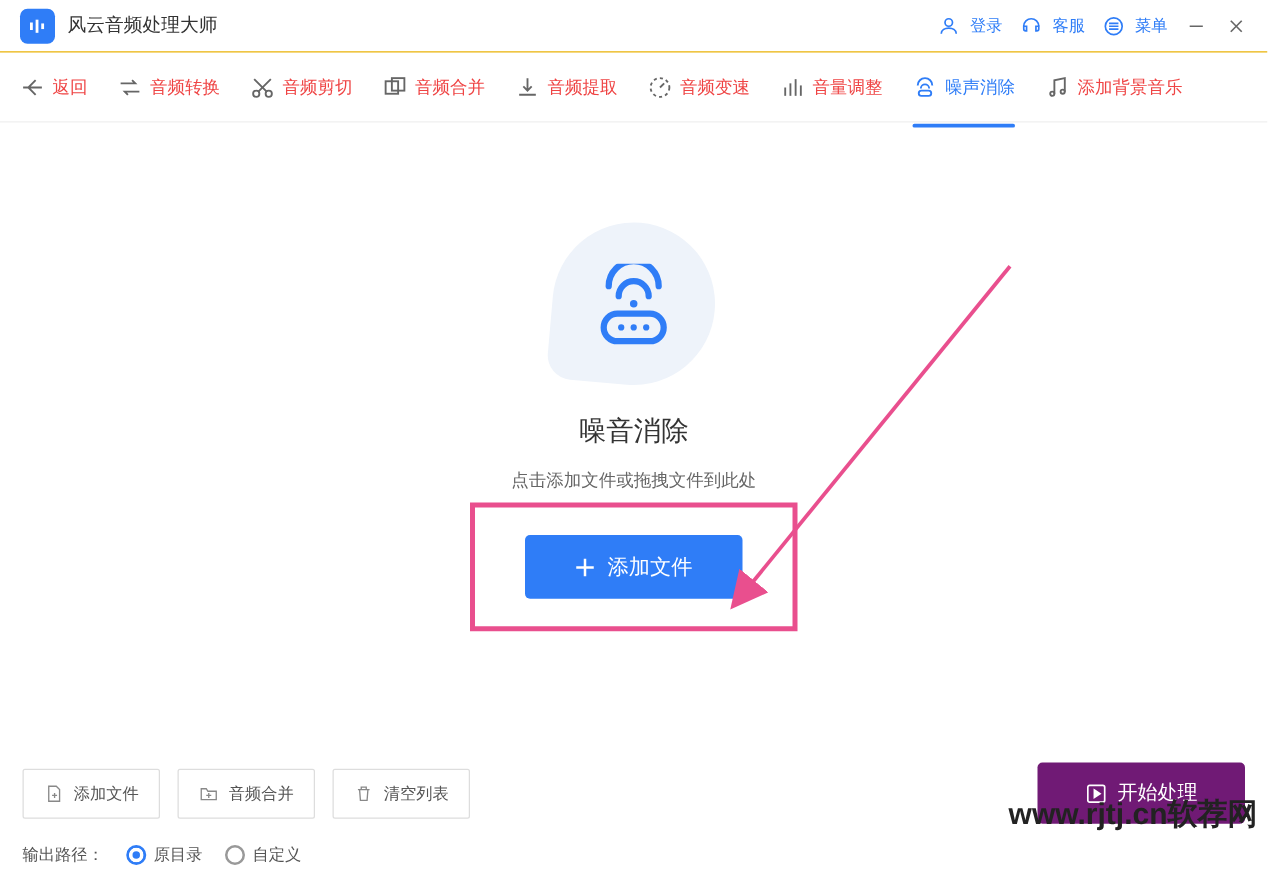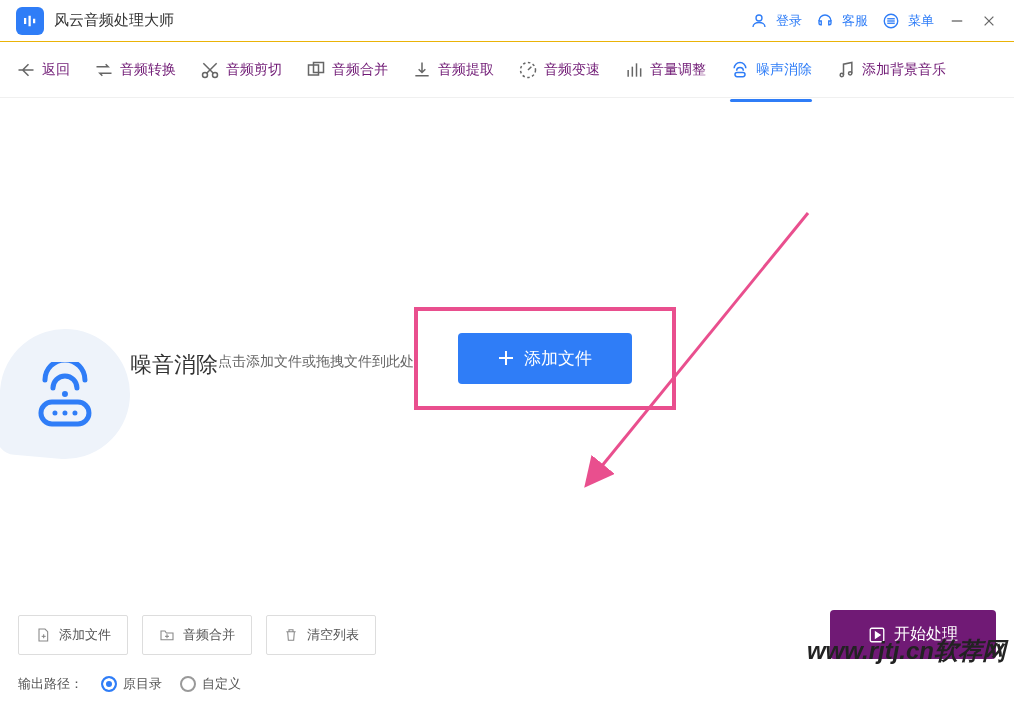--- a/index.html
+++ b/index.html
@@ -6,43 +6,43 @@
 body { width: 1014px; height: 702px; background: #fff; position: relative; overflow: hidden; }
 .titlebar { height: 42px; display: flex; align-items: center; padding: 0 16px; border-bottom: 1px solid #eab308; }
 .app-logo { width: 28px; height: 28px; background: #2f7df7; border-radius: 6px; display: flex; align-items: center; justify-content: center; margin-right: 10px; }
 .app-logo svg { width: 18px; height: 18px; }
 .app-title { font-size: 15px; color: #333; font-weight: 500; }
 .titlebar-right { margin-left: auto; display: flex; align-items: center; gap: 14px; }
 .tb-item { display: flex; align-items: center; gap: 8px; font-size: 13px; color: #2f7df7; cursor: pointer; }
 .tb-item svg { width: 18px; height: 18px; }
 .win-btn { width: 18px; height: 18px; display: flex; align-items: center; justify-content: center; color: #666; cursor: pointer; }
 .toolbar { height: 56px; display: flex; align-items: center; padding: 0 16px; gap: 24px; border-bottom: 1px solid #f0f0f0; }
-.tool-item { display: flex; align-items: center; gap: 6px; font-size: 14px; color: #701a75; cursor: pointer; padding: 6px 0; }
+.tool-item { display: flex; align-items: center; gap: 6px; font-size: 14px; color: #ef4444; cursor: pointer; padding: 6px 0; }
 .tool-item svg { width: 20px; height: 20px; stroke: #666; fill: none; }
 .tool-item.active { color: #2f7df7; position: relative; }
 .tool-item.active svg { stroke: #2f7df7; }
 .tool-item.active::after { content: ""; position: absolute; bottom: -16px; left: 0; right: 0; height: 3px; background: #2f7df7; border-radius: 2px; }
-.main { height: 512px; display: flex; flex-direction: row; align-items: center; position: relative; }
+.main { height: 512px; display: flex; flex-direction: column; align-items: center; position: relative; }
 .hero-icon { margin-top: 80px; width: 130px; height: 130px; background: #eef3fa; border-radius: 50% 50% 50% 15%; position: relative; transform: rotate(5deg); display: flex; align-items: center; justify-content: center; }
 .hero-icon-inner { transform: rotate(-5deg); display: flex; flex-direction: column; align-items: center; gap: 4px; }
 .hero-title { margin-top: 22px; font-size: 22px; color: #333; font-weight: 500; }
 .hero-sub { margin-top: 16px; font-size: 14px; color: #666; }
 .highlight-box { margin-top: 8px; border: 4px solid #e94f8e; padding: 22px 40px; }
 .add-file-btn { background: #2f7df7; color: #fff; border: none; padding: 14px 40px; font-size: 17px; border-radius: 4px; display: flex; align-items: center; gap: 10px; cursor: pointer; }
 .arrow-svg { position: absolute; top: 105px; left: 568px; pointer-events: none; }
 .bottom-bar { padding: 0 18px; }
 .bottom-row1 { display: flex; align-items: center; gap: 14px; }
 .btn-outline { border: 1px solid #ddd; background: #fff; padding: 10px 16px; font-size: 13px; color: #555; display: flex; align-items: center; gap: 8px; cursor: pointer; border-radius: 2px; }
 .btn-outline svg { width: 16px; height: 16px; stroke: #888; fill: none; }
 .start-btn { margin-left: auto; background: #701a75; color: #fff; border: none; padding: 14px 38px; font-size: 16px; border-radius: 4px; display: flex; align-items: center; gap: 8px; cursor: pointer; }
 .bottom-row2 { display: flex; align-items: center; gap: 18px; margin-top: 16px; font-size: 13px; color: #555; }
 .radio-group { display: flex; align-items: center; gap: 6px; cursor: pointer; }
 .radio { width: 16px; height: 16px; border-radius: 50%; border: 2px solid #999; display: inline-block; position: relative; }
 .radio.checked { border-color: #2f7df7; background: #2f7df7; box-shadow: inset 0 0 0 3px #fff; }
-.watermark { position: absolute; bottom: 35px; right: 8px; font-size: 24px; font-weight: 700; color: #222; z-index: 10; font-style: italic; }
+.watermark { position: absolute; bottom: 35px; right: 8px; font-size: 24px; font-weight: 700; color: #222; z-index: 10; }
 </style>
 </head>
 <body>
 
 <div class="titlebar">
   <div class="app-logo">
     <svg viewBox="0 0 24 24">
         <rect x="4" y="8" width="3" height="8" fill="#fff"></rect>
         <rect x="10" y="5" width="3" height="14" fill="#fff"></rect>
         <rect x="16" y="9" width="3" height="6" fill="#fff"></rect>

